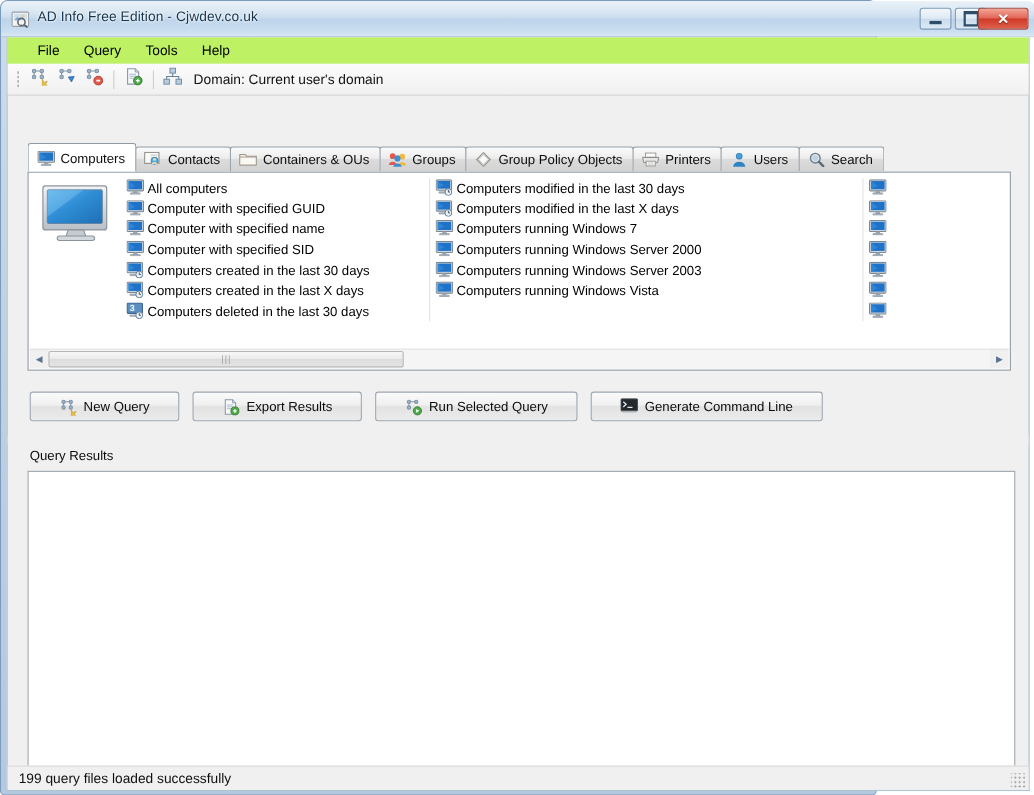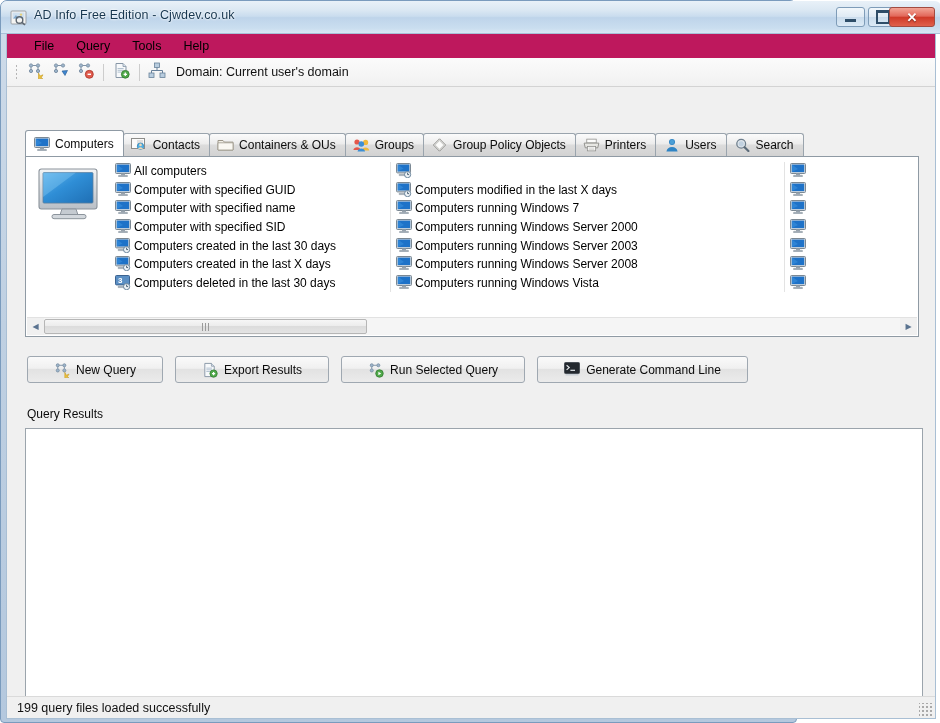--- a/index.html
+++ b/index.html
@@ -76,21 +76,21 @@
     background: #f0f0f0;
     border-left: 1px solid #a9bfd4;
     border-right: 1px solid #a9bfd4;
     border-bottom: 1px solid #a9bfd4;
   }
 
   
   #menubar {
     position: absolute; left: 0; top: 0;
     width: 928px; height: 24px;
-    background: #be185d;
+    background: #bef264;
     display: flex; align-items: center;
     padding-left: 17px; box-sizing: border-box;
   }
   .menu-item {
     font-size: 12.5px; color: #000000;
     padding: 3px 10px; margin-right: 2px;
     white-space: nowrap;
   }
 
   
@@ -635,20 +635,21 @@
               <span class="qicon">
                 <svg width="16" height="15" viewBox="0 0 16 15">
                     <rect x="0.5" y="0.5" width="14" height="9.4" rx="1" fill="#cfd6dd" stroke="#7b8893"></rect>
                     <rect x="1.7" y="1.5" width="11.6" height="7" fill="#1e72c8"></rect>
                     <path d="M1.7 1.5 L7.5 5.5 L1.7 8.5z" fill="#3c93e0" opacity="0.55"></path>
                     <rect x="3" y="11.3" width="8" height="1.3" rx="0.5" fill="#b3bcc5" stroke="#7b8893" stroke-width="0.5"></rect>
                     <circle cx="11.6" cy="11.6" r="3.1" fill="#eef3f7" stroke="#5f7b93" stroke-width="0.9"></circle>
                     <path d="M11.6 9.6v2h1.5" stroke="#3a5368" stroke-width="0.9" fill="none"></path>
                   </svg>
               </span>
+              <span>Computers modified in the last 30 days</span>
             </div>
             <div class="qitem">
               <span class="qicon">
                 <svg width="16" height="15" viewBox="0 0 16 15">
                     <rect x="0.5" y="0.5" width="14" height="9.4" rx="1" fill="#cfd6dd" stroke="#7b8893"></rect>
                     <rect x="1.7" y="1.5" width="11.6" height="7" fill="#1e72c8"></rect>
                     <path d="M1.7 1.5 L7.5 5.5 L1.7 8.5z" fill="#3c93e0" opacity="0.55"></path>
                     <rect x="3" y="11.3" width="8" height="1.3" rx="0.5" fill="#b3bcc5" stroke="#7b8893" stroke-width="0.5"></rect>
                     <circle cx="11.6" cy="11.6" r="3.1" fill="#eef3f7" stroke="#5f7b93" stroke-width="0.9"></circle>
                     <path d="M11.6 9.6v2h1.5" stroke="#3a5368" stroke-width="0.9" fill="none"></path>
@@ -684,32 +685,20 @@
               <span class="qicon">
                 <svg width="16" height="14" viewBox="0 0 16 14">
                     <rect x="0.5" y="0.5" width="15" height="10" rx="1" fill="#cfd6dd" stroke="#7b8893"></rect>
                     <rect x="1.8" y="1.6" width="12.4" height="7.5" fill="#1e72c8"></rect>
                     <path d="M1.8 1.6 L8 6 L1.8 9.1z" fill="#3c93e0" opacity="0.55"></path>
                     <rect x="6" y="10.5" width="4" height="2" fill="#9aa6b1"></rect>
                     <rect x="3.5" y="12.3" width="9" height="1.4" rx="0.5" fill="#b3bcc5" stroke="#7b8893" stroke-width="0.5"></rect>
                   </svg>
               </span>
               <span>Computers running Windows Server 2003</span>
-            </div>
-            <div class="qitem">
-              <span class="qicon">
-                <svg width="16" height="14" viewBox="0 0 16 14">
-                    <rect x="0.5" y="0.5" width="15" height="10" rx="1" fill="#cfd6dd" stroke="#7b8893"></rect>
-                    <rect x="1.8" y="1.6" width="12.4" height="7.5" fill="#1e72c8"></rect>
-                    <path d="M1.8 1.6 L8 6 L1.8 9.1z" fill="#3c93e0" opacity="0.55"></path>
-                    <rect x="6" y="10.5" width="4" height="2" fill="#9aa6b1"></rect>
-                    <rect x="3.5" y="12.3" width="9" height="1.4" rx="0.5" fill="#b3bcc5" stroke="#7b8893" stroke-width="0.5"></rect>
-                  </svg>
-              </span>
-              <span>Computers running Windows Server 2008</span>
             </div>
             <div class="qitem">
               <span class="qicon">
                 <svg width="16" height="14" viewBox="0 0 16 14">
                     <rect x="0.5" y="0.5" width="15" height="10" rx="1" fill="#cfd6dd" stroke="#7b8893"></rect>
                     <rect x="1.8" y="1.6" width="12.4" height="7.5" fill="#1e72c8"></rect>
                     <path d="M1.8 1.6 L8 6 L1.8 9.1z" fill="#3c93e0" opacity="0.55"></path>
                     <rect x="6" y="10.5" width="4" height="2" fill="#9aa6b1"></rect>
                     <rect x="3.5" y="12.3" width="9" height="1.4" rx="0.5" fill="#b3bcc5" stroke="#7b8893" stroke-width="0.5"></rect>
                   </svg>

